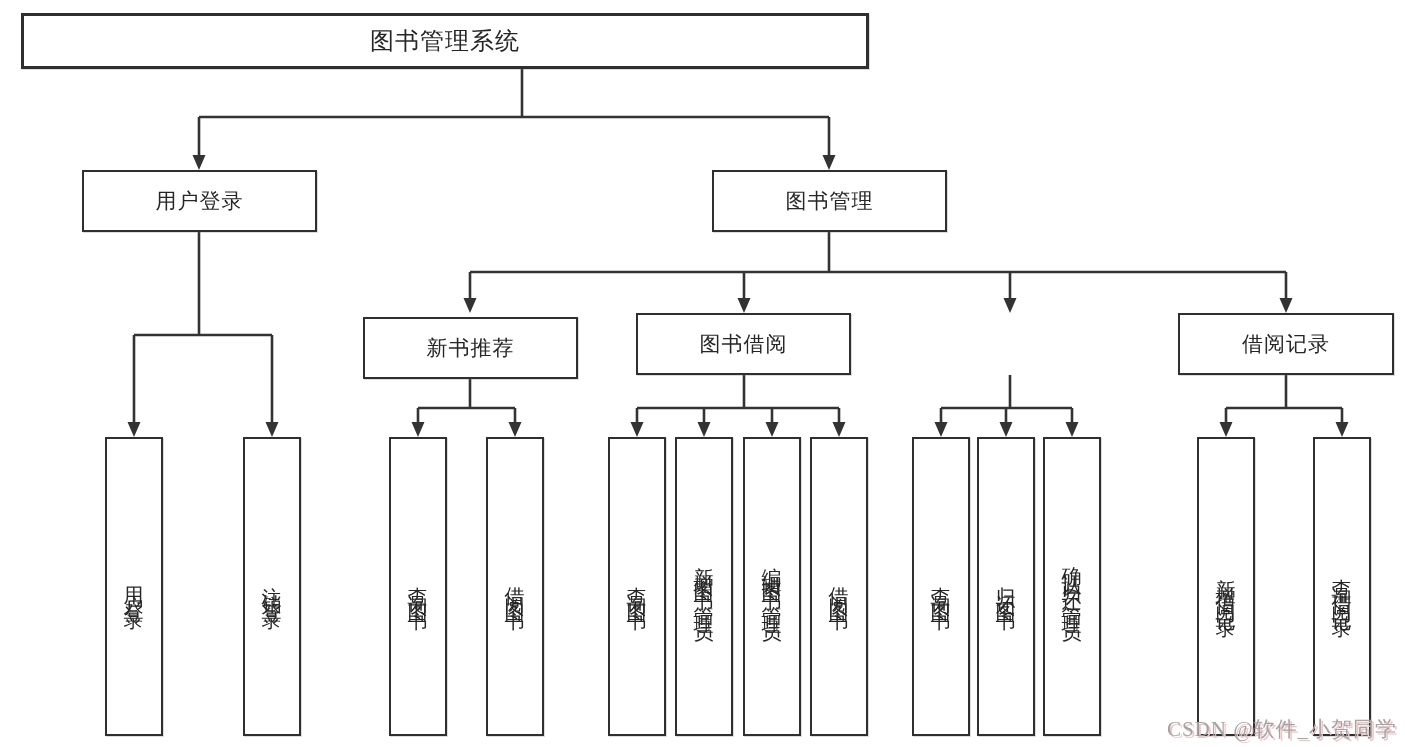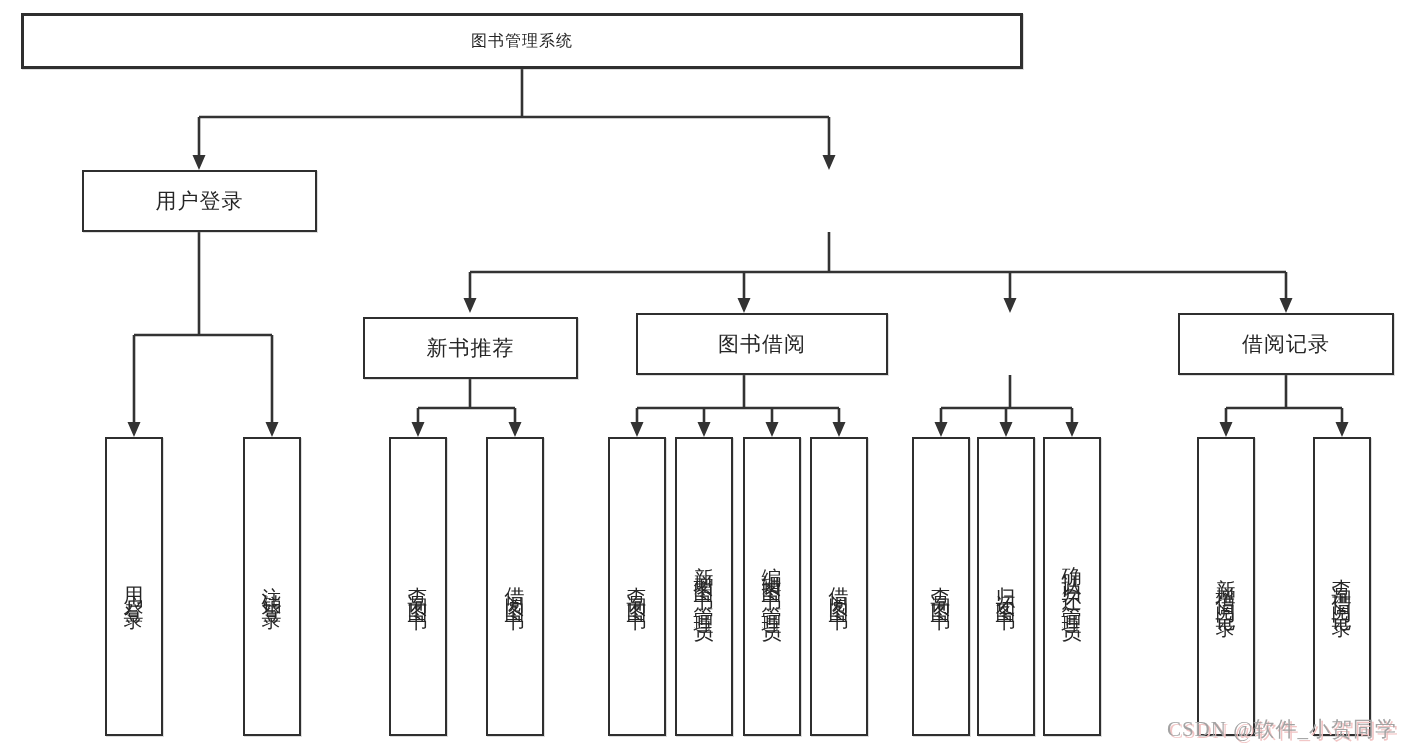--- a/index.html
+++ b/index.html
@@ -28,23 +28,23 @@
     background: #ffffff;
     border: 2.5px solid #2f2f2f;
     display: flex;
     align-items: center;
     justify-content: center;
     color: #262626;
     box-shadow: 1px 1px 0 rgba(120,120,120,0.25);
   }
   .node-root {
     left: 21px; top: 13px;
-    width: 1002px; height: 56px;
+    width: 848px; height: 56px;
     border-width: 3px;
-    font-size: 16px;
+    font-size: 24px;
     letter-spacing: 1px;
   }
   .node-h {
     height: 62px;
     font-size: 21px;
     letter-spacing: 1px;
   }
   .node-v {
     top: 437px;
     width: 58px;
@@ -113,25 +113,28 @@
              M1335.5 422 L1348.5 422 L1342 437 Z" fill="#333333" stroke="none"></path>
   </svg>
 
   <div class="node node-root">
     <span>图书管理系统</span>
   </div>
 
   <div class="node node-h" style="left:82px; top:170px; width:235px;">
     <span>用户登录</span>
   </div>
+  <div class="node node-h" style="left:712px; top:170px; width:235px;">
+    <span>图书管理</span>
+  </div>
 
   <div class="node node-h" style="left:363px; top:317px; width:215px;">
     <span>新书推荐</span>
   </div>
-  <div class="node node-h" style="left:636px; top:313px; width:252px;">
+  <div class="node node-h" style="left:636px; top:313px; width:215px;">
     <span>图书借阅</span>
   </div>
   <div class="node node-h" style="left:1178px; top:313px; width:216px;">
     <span>借阅记录</span>
   </div>
 
   <div class="node node-v" style="left:105px;">
     <span class="vtext">用户登录</span>
   </div>
   <div class="node node-v" style="left:243px;">

